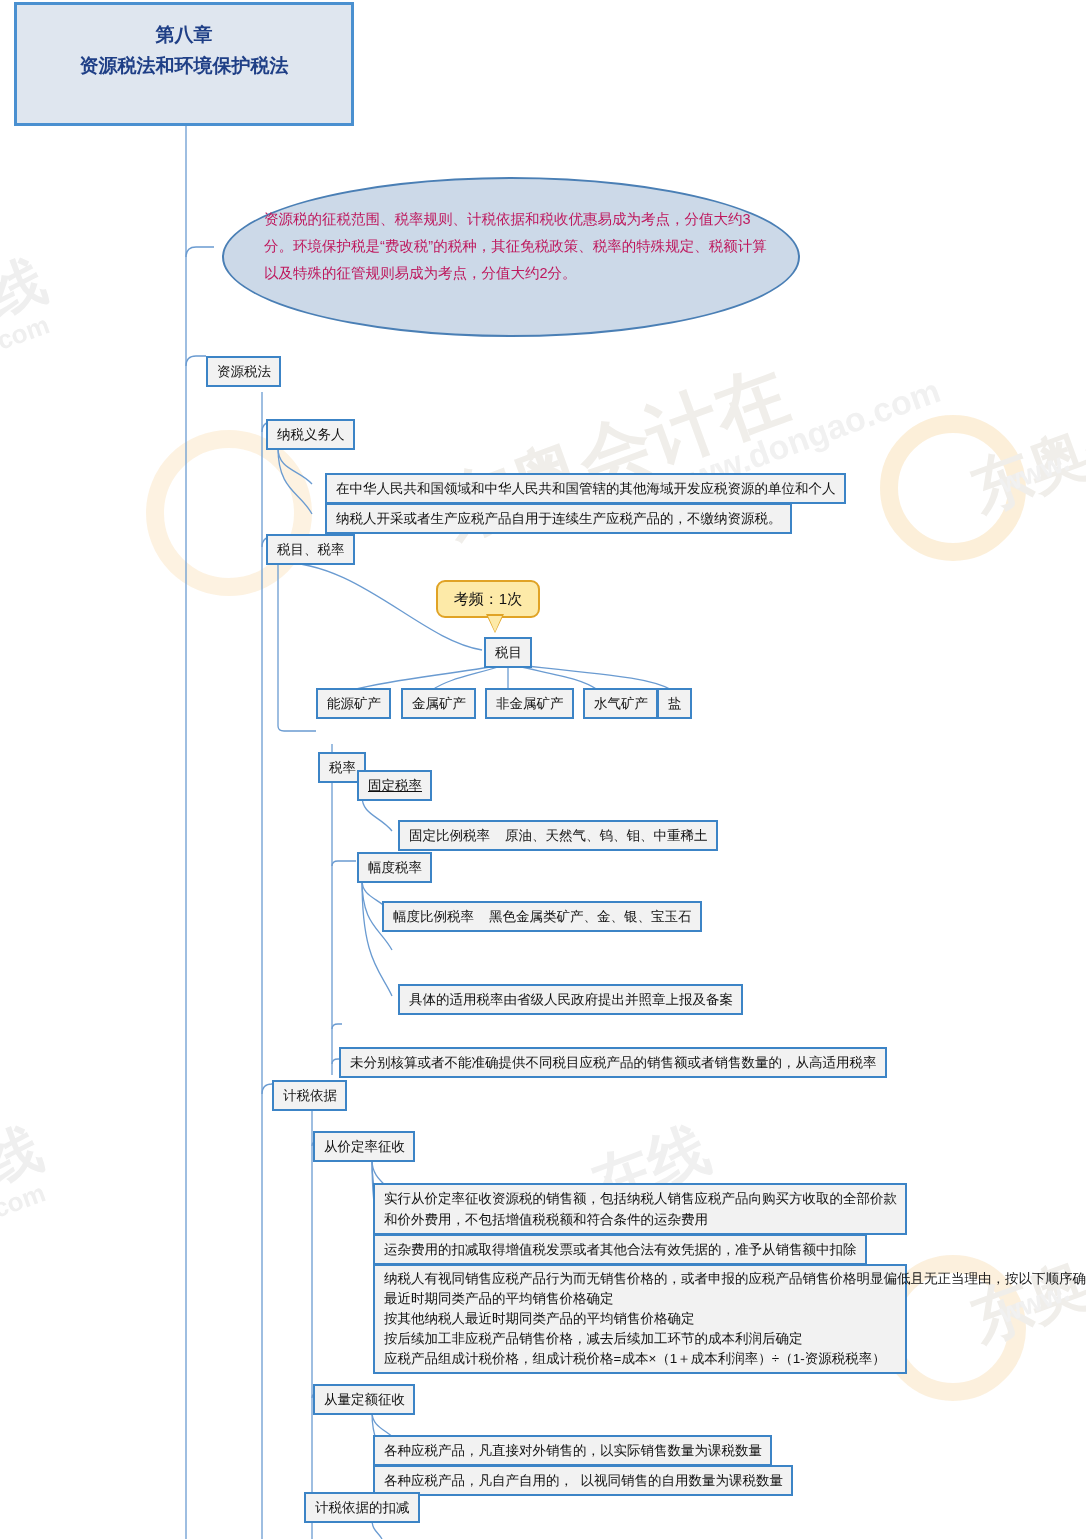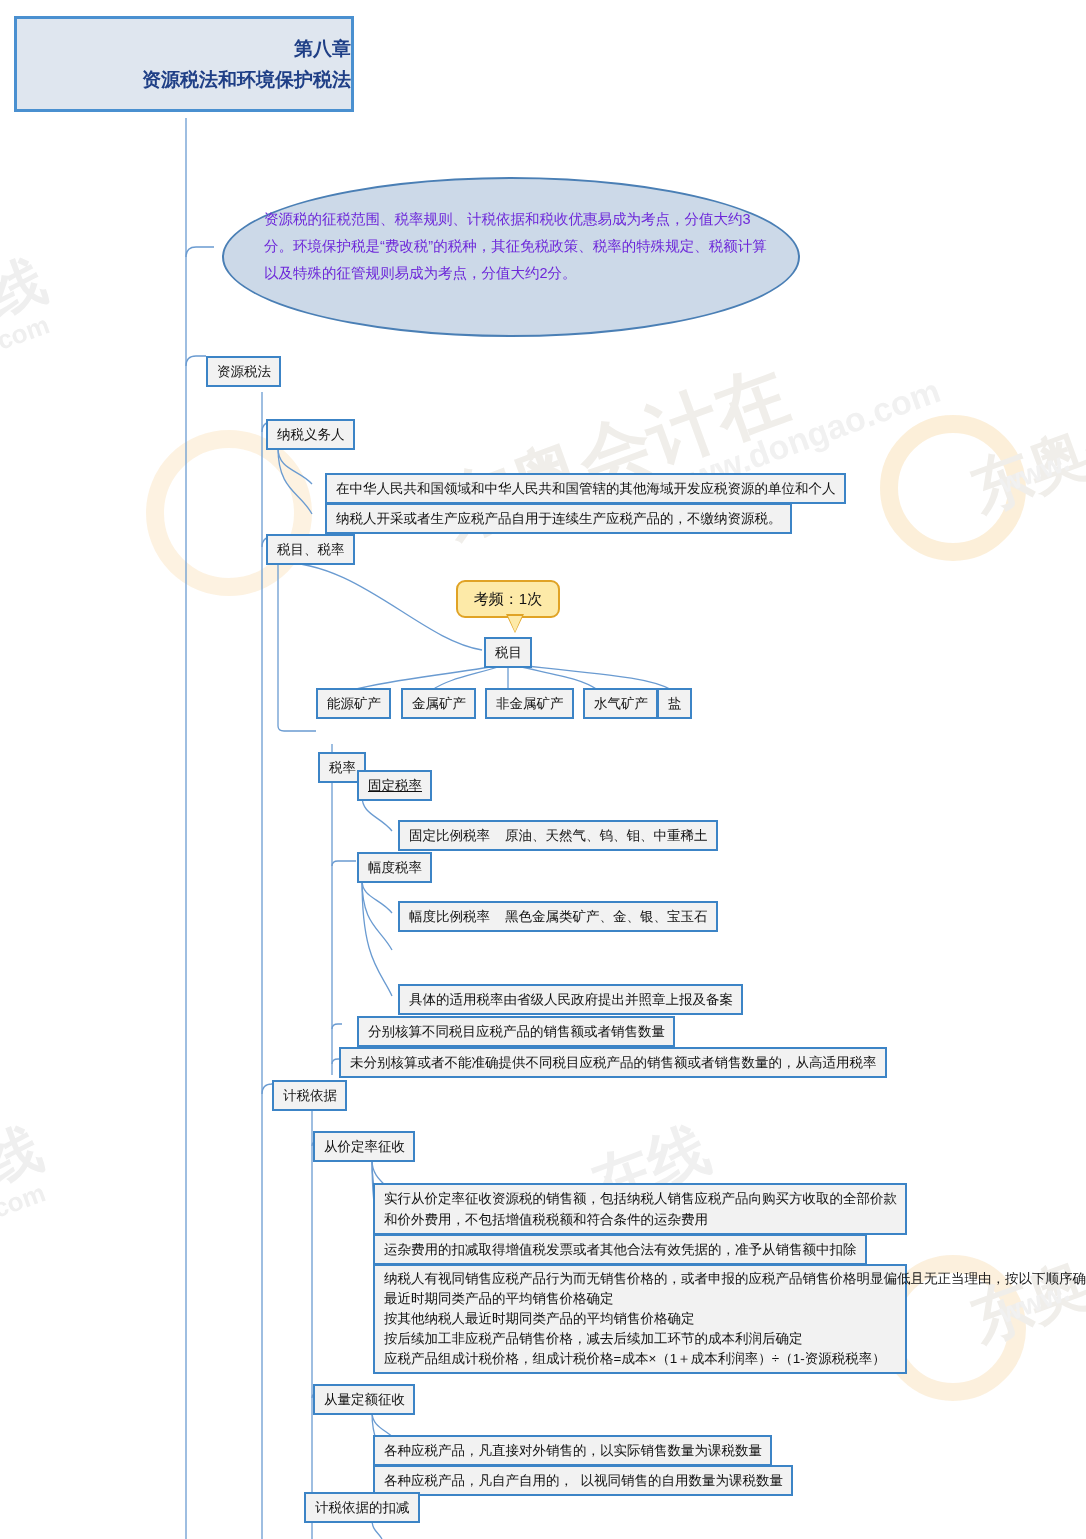--- a/index.html
+++ b/index.html
@@ -41,50 +41,50 @@
     font-size:13.5px;
     line-height:21px;
     padding:3px 8px 3px 9px;
     z-index:3;
     white-space:pre;
   }
   .node.wrap{white-space:normal;}
 
   .title-box{
     position:absolute;
-    left:14px;top:16px;width:340px;height:96px;
+    left:14px;top:2px;width:340px;height:124px;
     box-sizing:border-box;
     border:3px solid #4a90d0;
     background:#dfe6ef;
     color:#1f3f86;
     font-size:19px;
     font-weight:bold;
     line-height:31px;
-    text-align:right;
+    text-align:center;
     padding-top:14px;
     z-index:3;
   }
 
   .ellipse{
     position:absolute;
     left:222px;top:177px;width:578px;height:160px;
     box-sizing:border-box;
     border:2px solid #4a7fb5;
     border-radius:50%;
     background:#ccd9e8;
     z-index:3;
   }
   .ellipse .etext{
     position:absolute;left:40px;top:27px;width:505px;
-    font-size:14.5px;line-height:27px;color:#6d28d9;
+    font-size:14.5px;line-height:27px;color:#be185d;
   }
 
   .callout{
     position:absolute;
-    left:456px;top:580px;width:104px;height:38px;
+    left:436px;top:580px;width:104px;height:38px;
     box-sizing:border-box;
     border:2px solid #e0a325;
     border-radius:9px;
     background:#fdeaa8;
     font-size:15px;
     line-height:34px;
     text-align:center;
     color:#111;
     z-index:4;
   }
@@ -212,24 +212,23 @@
   <div class="node" style="left:485px;top:688px;">非金属矿产</div>
   <div class="node" style="left:583px;top:688px;">水气矿产</div>
   <div class="node" style="left:657px;top:688px;">盐</div>
 
   <div class="node" style="left:318px;top:720px;margin-top:32px;">税率</div>
 
   <div class="node" style="left:357px;top:770px;text-decoration:underline;">固定税率</div>
   <div class="node" style="left:398px;top:820px;">固定比例税率    原油、天然气、钨、钼、中重稀土</div>
 
   <div class="node" style="left:357px;top:852px;">幅度税率</div>
-  <div class="node" style="left:398px;top:901px;">幅度比例税率    黑色金属类矿产、金、银、宝玉石</div>
+  <div class="node" style="left:382px;top:901px;">幅度比例税率    黑色金属类矿产、金、银、宝玉石</div>
   <div class="node" style="left:398px;top:984px;">具体的适用税率由省级人民政府提出并照章上报及备案</div>
 
-  <div class="node" style="left:357px;top:1016px;">分别核算不同税目应税产品的销售额或者销售数量</div>
   <div class="node" style="left:339px;top:1047px;">未分别核算或者不能准确提供不同税目应税产品的销售额或者销售数量的，从高适用税率</div>
 
   <div class="node" style="left:272px;top:1080px;">计税依据</div>
 
   <div class="node" style="left:313px;top:1131px;">从价定率征收</div>
   <div class="node wrap" style="left:373px;top:1183px;width:534px;">实行从价定率征收资源税的销售额，包括纳税人销售应税产品向购买方收取的全部价款和价外费用，不包括增值税税额和符合条件的运杂费用</div>
   <div class="node" style="left:373px;top:1234px;">运杂费用的扣减取得增值税发票或者其他合法有效凭据的，准予从销售额中扣除</div>
   <div class="node" style="left:373px;top:1264px;width:534px;line-height:20px;">纳税人有视同销售应税产品行为而无销售价格的，或者申报的应税产品销售价格明显偏低且无正当理由，按以下顺序确定价格
 最近时期同类产品的平均销售价格确定
 按其他纳税人最近时期同类产品的平均销售价格确定

